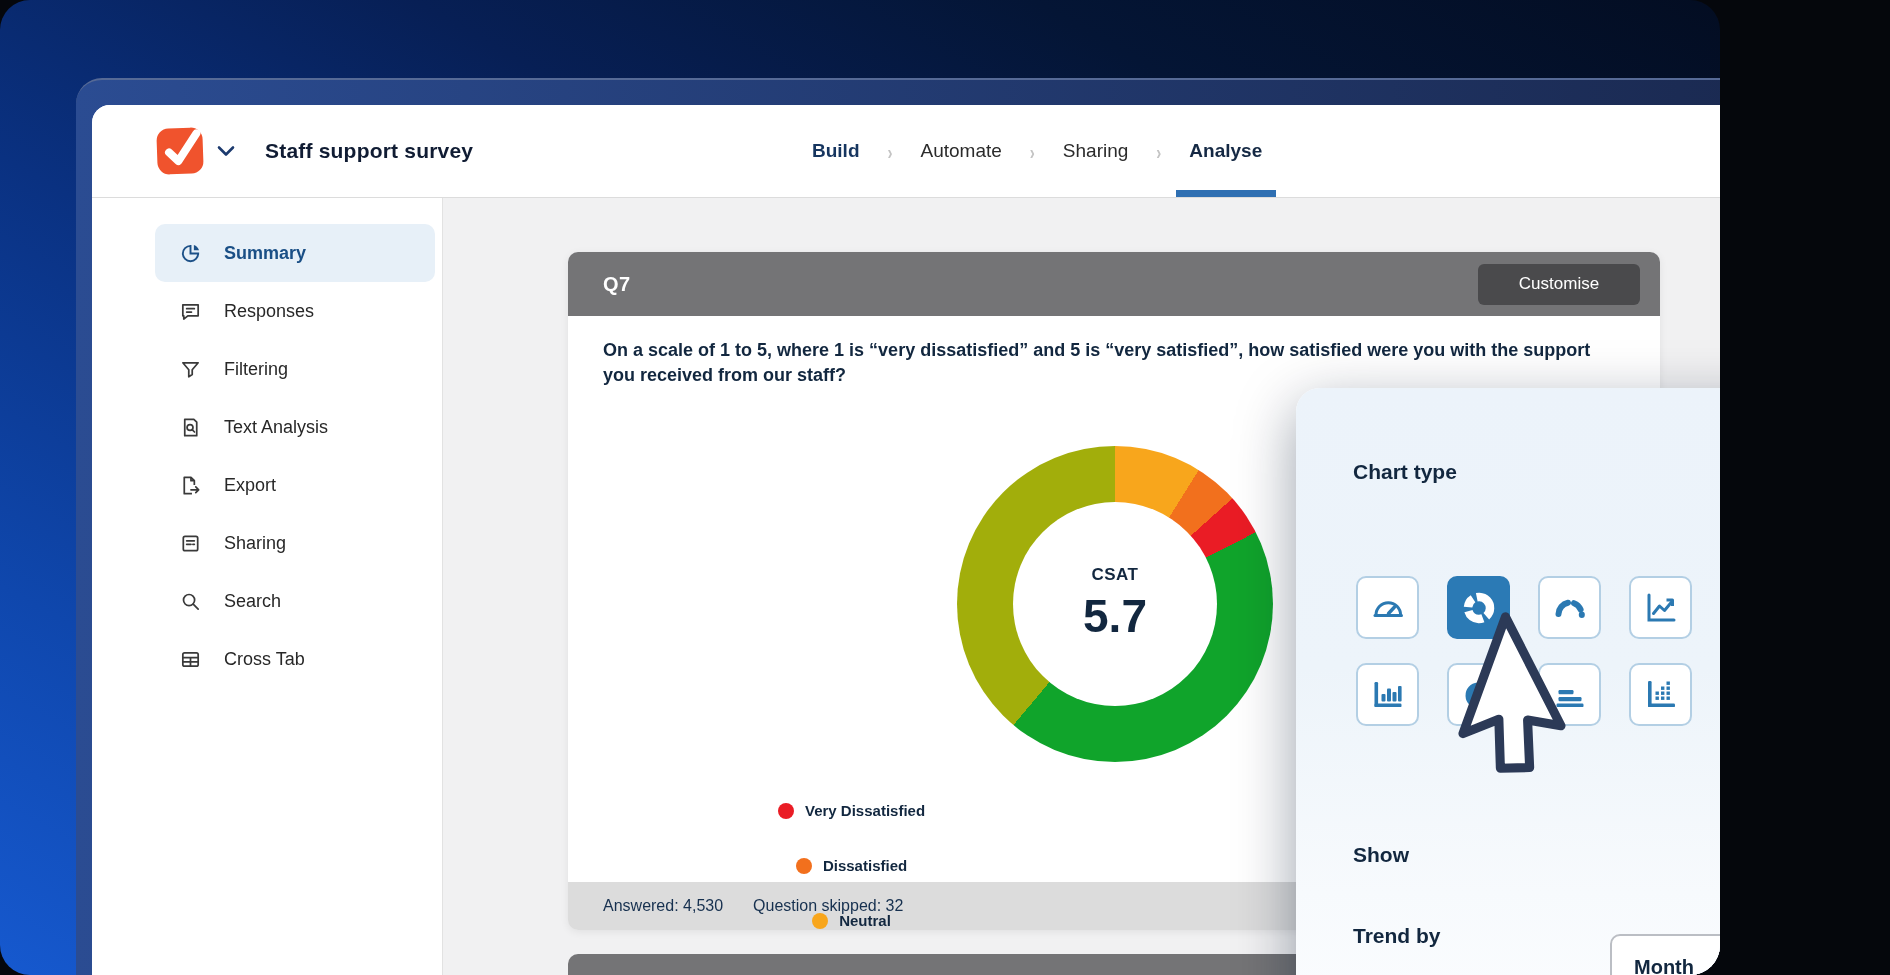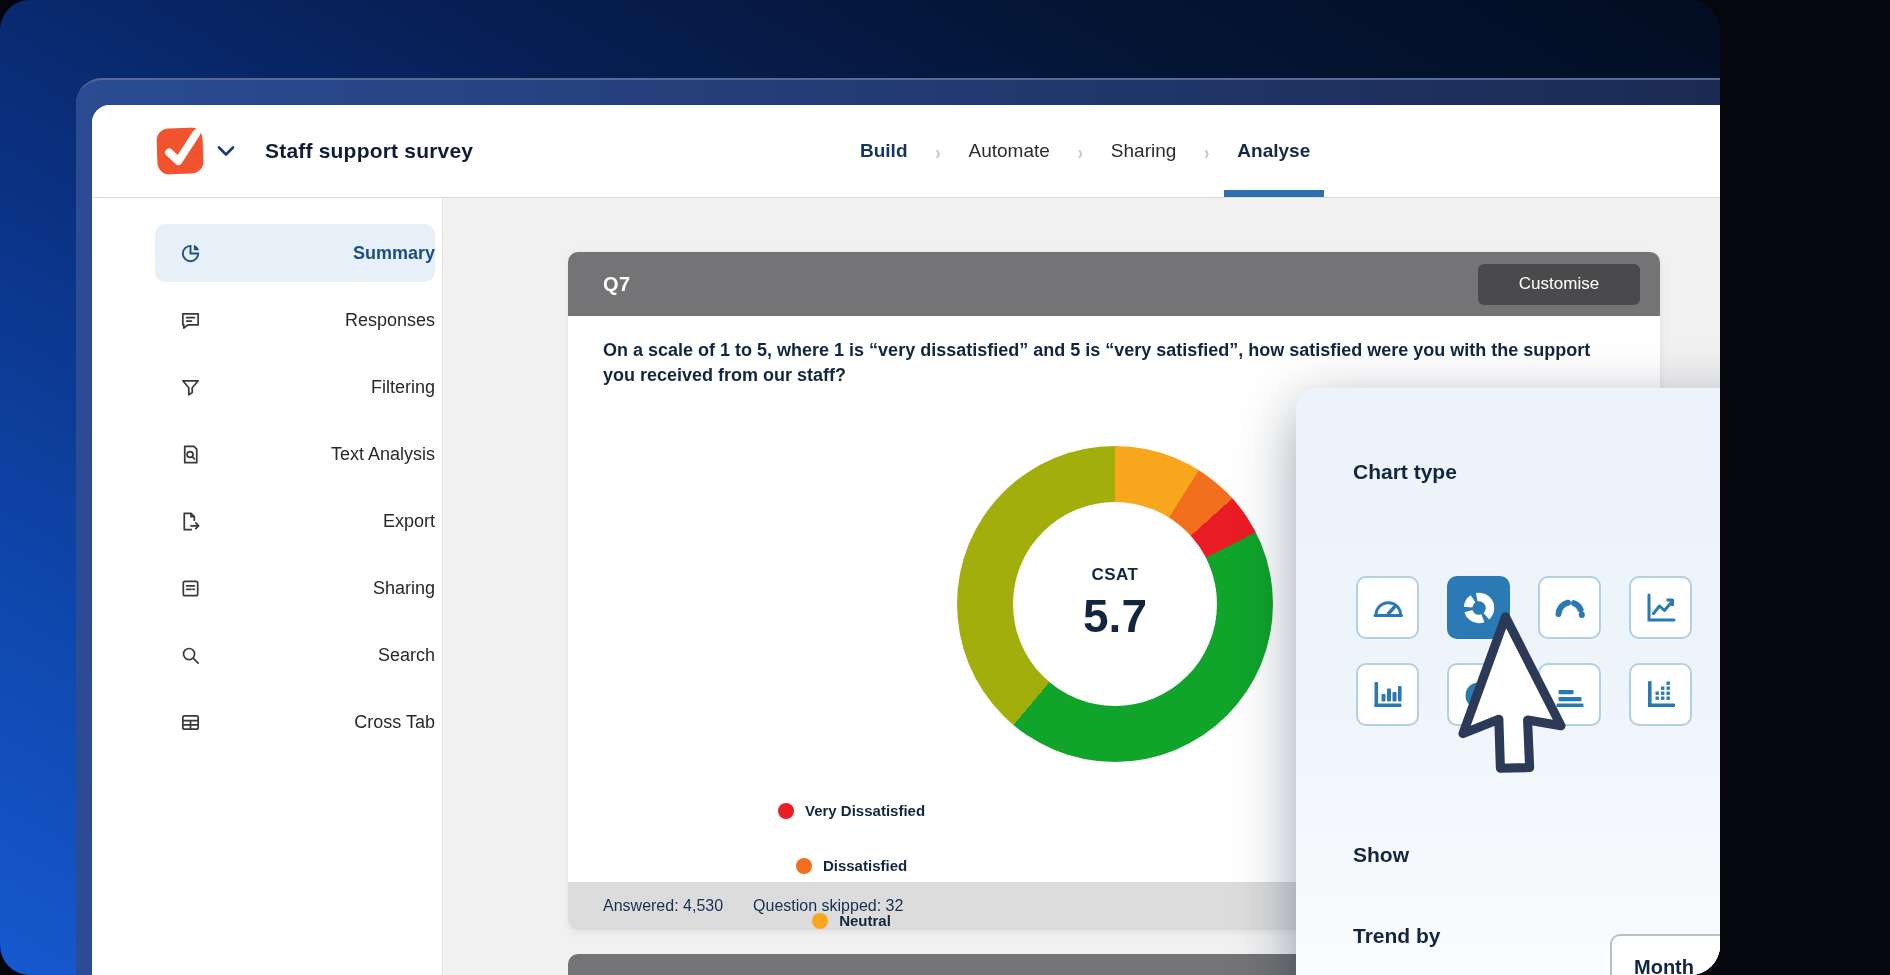--- a/index.html
+++ b/index.html
@@ -19,35 +19,35 @@
 
   
   .app-header { position:relative; height:93px; flex:0 0 93px; background:#fff;
                 border-bottom:1px solid #dcdcdc; display:flex; align-items:center; padding-left:65px; }
   .logo { width:46px; height:46px; border-radius:12px; background:#F0532D; position:relative;
           transform:rotate(-2deg); flex:0 0 46px; }
   .logo svg { position:absolute; inset:0; overflow:visible; }
   .logo-chevron { margin-left:14px; color:#1c3a6e; display:flex; }
   .survey-title { margin-left:30px; font-size:21px; font-weight:700; color:#101c33; letter-spacing:.2px; }
 
-  .breadcrumb { position:absolute; left:768px; top:0; height:100%; display:flex; align-items:center; gap:28px; }
+  .breadcrumb { position:absolute; left:720px; top:0; height:100%; display:flex; align-items:center; gap:28px; }
   .crumb { font-size:19px; color:#2b2b2b; font-weight:500; position:relative; height:100%;
            display:flex; align-items:center; cursor:pointer; }
   .crumb.strong { color:#16355f; font-weight:700; }
   .crumb.current { color:#152944; font-weight:700;text-align:center; }
   .crumb-sep { color:#c4c4c4; font-size:15px; font-weight:700; transform:scaleY(1.3); }
   .crumb .underline { position:absolute; bottom:0; left:50%; transform:translateX(-50%);
                       width:100px; height:7px; background:#2F6FB2; }
 
   
   .app-body { flex:1; display:flex; min-height:0; }
   .sidebar { width:351px; flex:0 0 351px; background:#fff; border-right:1px solid #e2e2e2;
              padding:26px 8px 0 63px; }
-  .side-item { height:58px; margin-bottom:9px; width:280px; border-radius:10px; display:flex;
-               align-items:center; gap:22px; padding-left:24px; font-size:18px; color:#282828; cursor:pointer;justify-content:space-between; }
+  .side-item { height:58px; width:280px; border-radius:10px; display:flex;
+               align-items:center; gap:22px; padding-left:24px; font-size:18px; color:#282828; cursor:pointer; }
   .side-item svg { width:23px; height:23px; color:#3a3a3a; flex:0 0 23px; }
   .side-item.active { background:#E7F0F8; color:#1A4F86; font-weight:700; }
   .side-item.active svg { color:#1D5188; }
 
   .content { flex:1; background:#F1F1F2; position:relative; overflow:hidden; }
 
   
   .card { position:absolute; left:125px; top:54px; width:1092px; border-radius:10px;
           box-shadow:0 2px 8px rgba(0,0,0,.07); }
   .card-header { height:64px; background:#747476; border-radius:10px 10px 0 0; display:flex;

